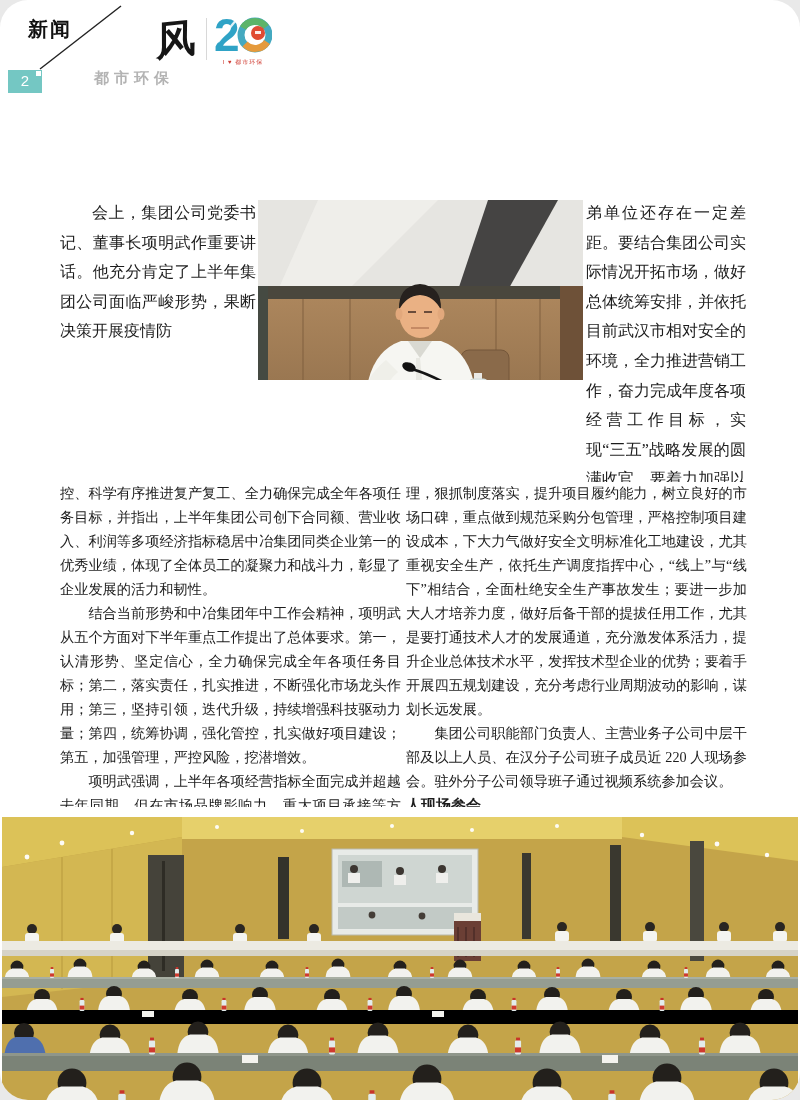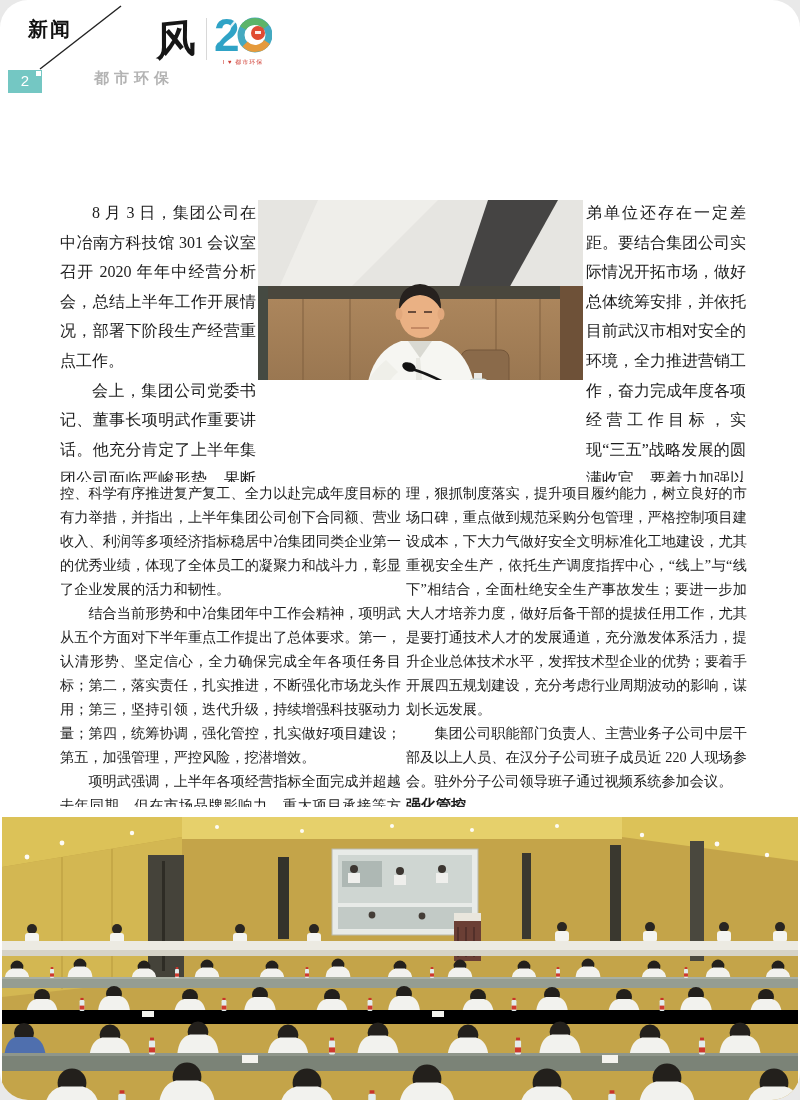--- a/index.html
+++ b/index.html
@@ -93,38 +93,37 @@
     <circle cx="41" cy="23" r="14" fill="none" stroke="#44a9c0" stroke-width="7"></circle>
     <path d="M 29 16 A 14 14 0 0 1 52 15" fill="none" stroke="#5cb469" stroke-width="7"></path>
     <path d="M 53 30 A 14 14 0 0 1 31 32" fill="none" stroke="#e59a3c" stroke-width="7"></path>
     <circle cx="44" cy="21" r="7" fill="#e04b33"></circle>
     <rect x="41" y="19" width="6" height="3" fill="#ffffff" opacity="0.9"></rect>
   </svg>
   <div class="logo20-tagline">I ♥ 都市环保</div>
 
 
   <div class="col-narrow-left body-txt">
-    <p class="indent">8 月 3 日，集团公司在中冶南方科技馆 301 会议室召开 2020 年年中经营分析会，总结上半年工作开展情况，部署下阶段生产经营重点工作。</p>
     <p class="indent">会上，集团公司党委书记、董事长项明武作重要讲话。他充分肯定了上半年集团公司面临严峻形势，果断决策开展疫情防</p>
   </div>
 
   <div class="col-narrow-right body-txt">
     <p>弟单位还存在一定差距。要结合集团公司实际情况开拓市场，做好总体统筹安排，并依托目前武汉市相对安全的环境，全力推进营销工作，奋力完成年度各项经营工作目标，实现“三五”战略发展的圆满收官。要着力加强以技术为引领的项目全过程管</p>
   </div>
 
   <div class="col-bottom-left body-txt">
-    <p>控、科学有序推进复产复工、全力以赴完成年度目标的有力举措，并指出，上半年集团公司创下合同额、营业收入、利润等多项经济指标稳居中冶集团同类企业第一的优秀业绩，体现了全体员工的凝聚力和战斗力，彰显了企业发展的活力和韧性。</p>
+    <p>控、科学有序推进复产复工、全力确保完成全年各项任务目标，并指出，上半年集团公司创下合同额、营业收入、利润等多项经济指标稳居中冶集团同类企业第一的优秀业绩，体现了全体员工的凝聚力和战斗力，彰显了企业发展的活力和韧性。</p>
     <p class="indent">结合当前形势和中冶集团年中工作会精神，项明武从五个方面对下半年重点工作提出了总体要求。第一，认清形势、坚定信心，全力确保完成全年各项任务目标；第二，落实责任，扎实推进，不断强化市场龙头作用；第三，坚持引领，迭代升级，持续增强科技驱动力量；第四，统筹协调，强化管控，扎实做好项目建设；第五，加强管理，严控风险，挖潜增效。</p>
     <p class="indent">项明武强调，上半年各项经营指标全面完成并超越去年同期，但在市场品牌影响力、重大项目承接等方面，和兄</p>
   </div>
 
   <div class="col-bottom-right body-txt">
     <p>理，狠抓制度落实，提升项目履约能力，树立良好的市场口碑，重点做到规范采购分包管理，严格控制项目建设成本，下大力气做好安全文明标准化工地建设，尤其重视安全生产，依托生产调度指挥中心，“线上”与“线下”相结合，全面杜绝安全生产事故发生；要进一步加大人才培养力度，做好后备干部的提拔任用工作，尤其是要打通技术人才的发展通道，充分激发体系活力，提升企业总体技术水平，发挥技术型企业的优势；要着手开展四五规划建设，充分考虑行业周期波动的影响，谋划长远发展。</p>
     <p class="indent">集团公司职能部门负责人、主营业务子公司中层干部及以上人员、在汉分子公司班子成员近 220 人现场参会。驻外分子公司领导班子通过视频系统参加会议。</p>
-    <p class="byline">强化管控</p>
+    <p class="byline">人现场参会</p>
   </div>
 
   <div class="photo-main">
     <svg width="325" height="251" viewBox="0 0 325 251">
 
       <rect x="0" y="0" width="325" height="90" fill="#e6e5e1"></rect>
       <polygon points="60,0 180,0 90,90 20,90" fill="#efeeea"></polygon>
       <polygon points="230,0 300,0 250,90 200,90" fill="#ededе8" opacity="0.7"></polygon>
 
       <rect x="0" y="86" width="325" height="13" fill="#4a473d"></rect>

